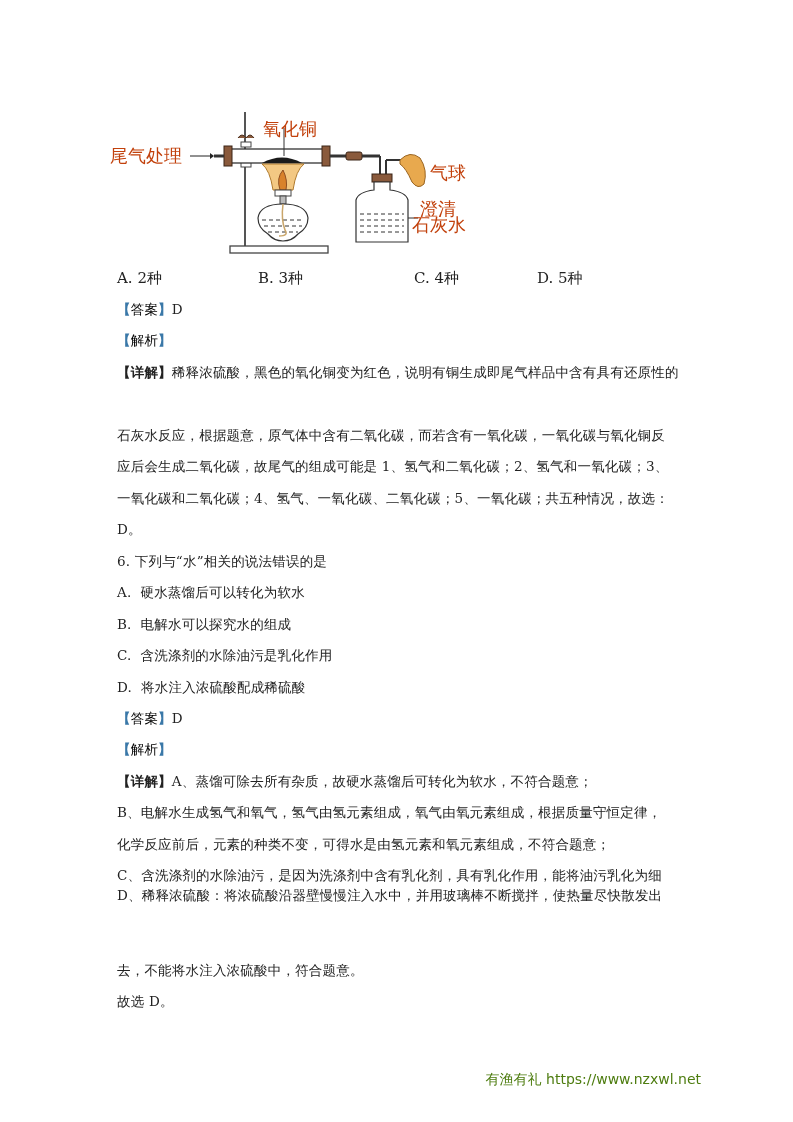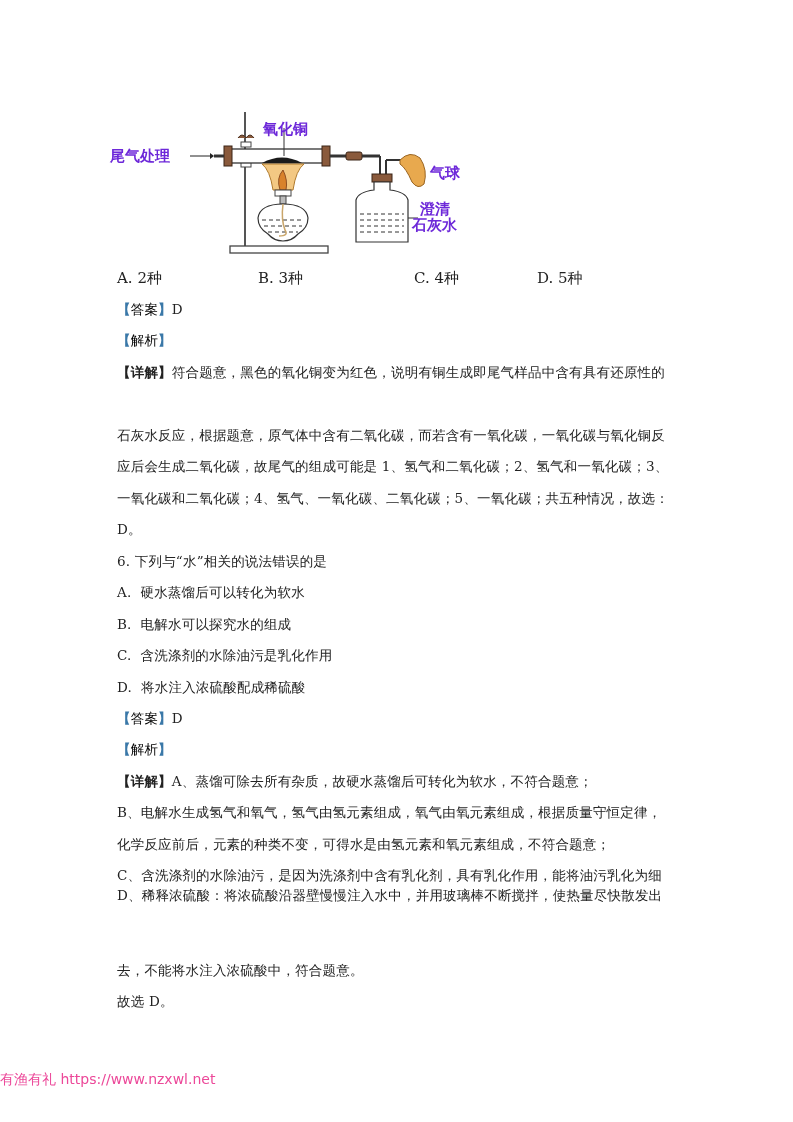--- a/index.html
+++ b/index.html
@@ -5,23 +5,23 @@
   html, body { margin: 0; padding: 0; background: #ffffff; }
   body { width: 793px; height: 1122px; position: relative; overflow: hidden;
          font-family: "DejaVu Serif", "Liberation Serif", serif; color: #222; }
   .page { position: absolute; left: 0; top: 0; width: 793px; height: 1122px; }
   .figure { position: absolute; left: 110px; top: 100px; width: 360px; height: 160px; }
   .line { position: absolute; left: 117px; font-size: 13.5px; line-height: 18px; white-space: nowrap; letter-spacing: 0.2px; }
   .opt { position: absolute; top: 269px; font-size: 15px; line-height: 18px; white-space: nowrap; }
   .tag { color: #000000; }
   .tag-br { color: #3a78a8; font-weight: bold; }
   .detail-tag { color: #222; font-weight: bold; }
-  .footer { position: absolute; top: 1071px; left: 0; width: 701px; text-align: left;
-            font-family: "DejaVu Sans", "Liberation Sans", sans-serif; font-size: 14px; color: #ec4899; }
-  .fig-label { position: absolute; font-size: 15px; line-height: 14px; white-space: nowrap; color: #6d28d9; font-weight: bold; }
+  .footer { position: absolute; top: 1071px; left: 0; width: 701px; text-align: right;
+            font-family: "DejaVu Sans", "Liberation Sans", sans-serif; font-size: 14px; color: #4d7c0f; }
+  .fig-label { position: absolute; font-size: 18px; line-height: 14px; white-space: nowrap; color: #c2410c; }
 </style>
 </head>
 <body>
 
 <div class="page">
 
   <div class="figure">
     <svg width="360" height="160" viewBox="0 0 360 160">
 
       <line x1="135" y1="12" x2="135" y2="150" stroke="#555" stroke-width="2"></line>
@@ -77,21 +77,21 @@
   </div>
 
   <div class="opt" style="left:117px;"><span>A.</span> <span>2种</span></div>
   <div class="opt" style="left:258px;"><span>B.</span> <span>3种</span></div>
   <div class="opt" style="left:414px;"><span>C.</span> <span>4种</span></div>
   <div class="opt" style="left:537px;"><span>D.</span> <span>5种</span></div>
 
   <div class="line" style="top:300px;"><span class="tag-br">【</span><span class="tag">答案</span><span class="tag-br">】</span><span>D</span></div>
   <div class="line" style="top:331px;"><span class="tag-br">【</span><span class="tag">解析</span><span class="tag-br">】</span></div>
 
-  <div class="line" style="top:363px;"><span class="detail-tag">【详解】</span><span>符合题意，黑色的氧化铜变为红色，说明有铜生成即尾气样品中含有具有还原性的</span></div>
+  <div class="line" style="top:363px;"><span class="detail-tag">【详解】</span><span>稀释浓硫酸，黑色的氧化铜变为红色，说明有铜生成即尾气样品中含有具有还原性的</span></div>
   <div class="line" style="top:426px;">石灰水反应，根据题意，原气体中含有二氧化碳，而若含有一氧化碳，一氧化碳与氧化铜反</div>
   <div class="line" style="top:457px;">应后会生成二氧化碳，故尾气的组成可能是 1、氢气和二氧化碳；2、氢气和一氧化碳；3、</div>
   <div class="line" style="top:489px;">一氧化碳和二氧化碳；4、氢气、一氧化碳、二氧化碳；5、一氧化碳；共五种情况，故选：</div>
   <div class="line" style="top:520px;">D。</div>
 
   <div class="line" style="top:552px;">6. 下列与“水”相关的说法错误的是</div>
   <div class="line" style="top:583px;"><span>A.</span>&nbsp; <span>硬水蒸馏后可以转化为软水</span></div>
   <div class="line" style="top:615px;"><span>B.</span>&nbsp; <span>电解水可以探究水的组成</span></div>
   <div class="line" style="top:646px;"><span>C.</span>&nbsp; <span>含洗涤剂的水除油污是乳化作用</span></div>
   <div class="line" style="top:678px;"><span>D.</span>&nbsp; <span>将水注入浓硫酸配成稀硫酸</span></div>

